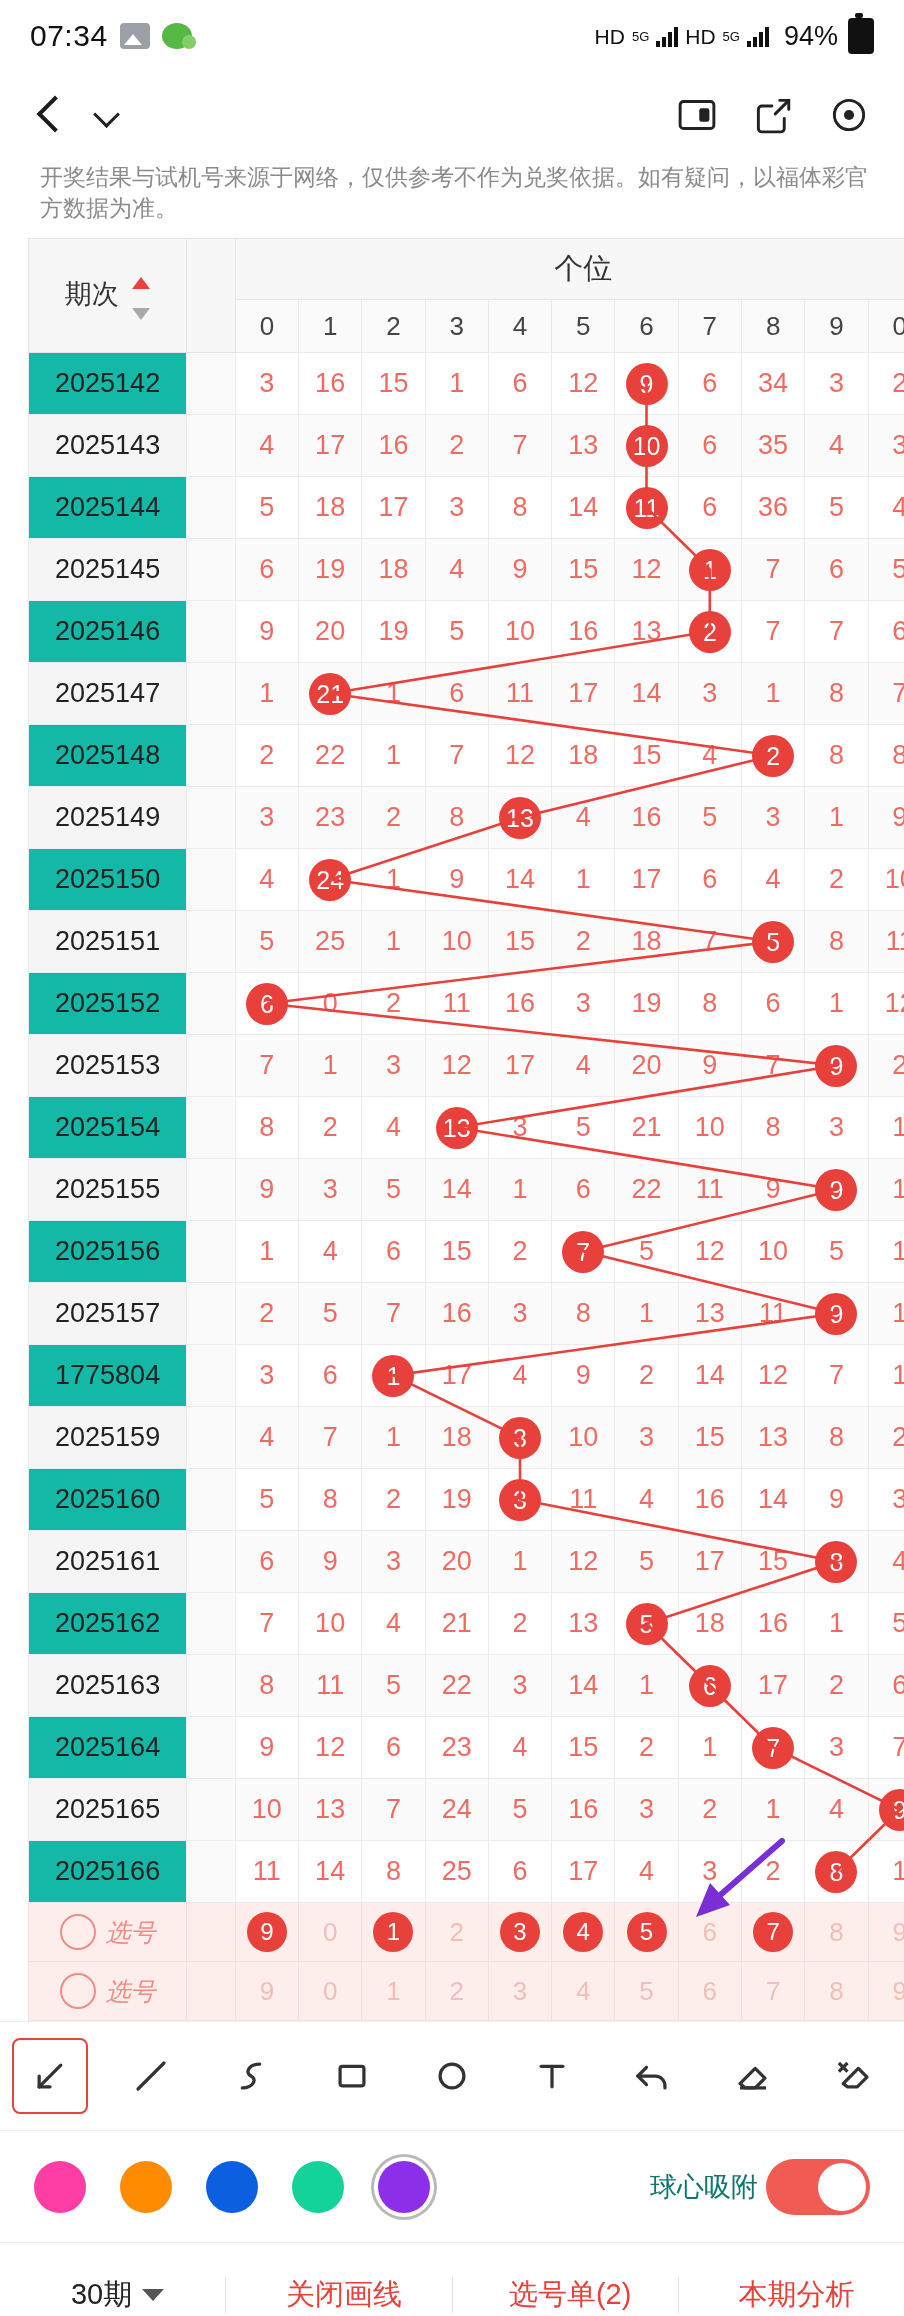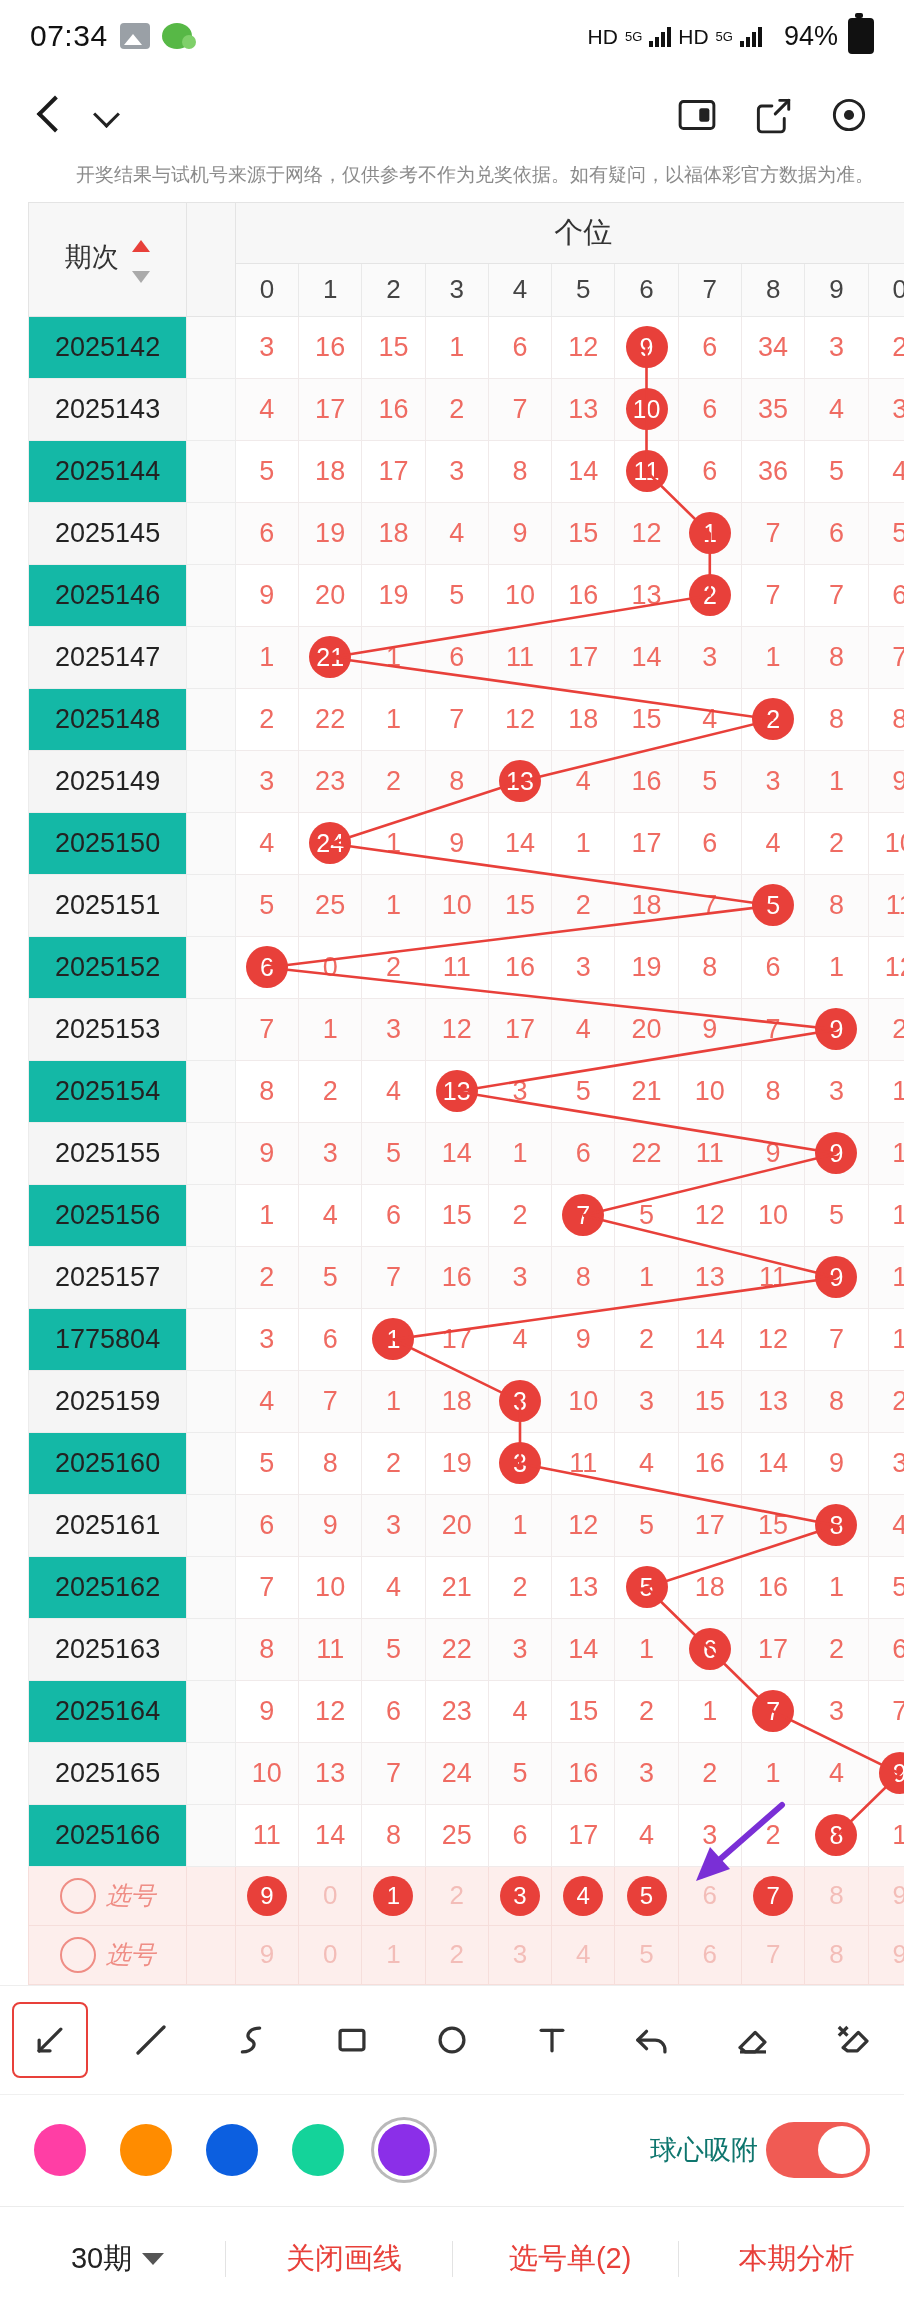--- a/index.html
+++ b/index.html
@@ -25,38 +25,38 @@
     border-left:9px solid transparent;border-right:9px solid transparent;border-bottom:11px solid #fff;}
   .ic-wechat{background:#57b846;border-radius:50%;position:relative;}
   .ic-wechat:before{content:"";position:absolute;width:14px;height:14px;background:#7fd06a;border-radius:50%;right:-4px;bottom:0;}
   .sb-right{display:flex;align-items:center;gap:7px;font-size:19px;color:#111;}
   .sb-right .tag{font-size:21px;line-height:1;}
   .sb-right .sup{font-size:13px;vertical-align:super;}
   .bars{display:inline-flex;align-items:flex-end;gap:2px;height:22px;}
   .bars i{display:block;width:4px;background:#111;}
   .bars i:nth-child(1){height:6px}.bars i:nth-child(2){height:10px}
   .bars i:nth-child(3){height:15px}.bars i:nth-child(4){height:20px}
-  .batt{font-size:27px;color:#111;margin-left:15px;}
+  .batt{font-size:27px;color:#111;margin-left:8px;}
   .batt-ic{width:20px;height:30px;border:3px solid #111;border-radius:4px;position:relative;margin-left:3px;background:
     linear-gradient(#111,#111) no-repeat;background-size:100% 100%;}
   .batt-ic:before{content:"";position:absolute;top:-8px;left:4px;width:8px;height:5px;background:#111;border-radius:2px;}
 
   
   .titlebar{height:86px;display:flex;align-items:center;padding:0 28px;box-sizing:border-box;}
   .back{width:46px;height:46px;position:relative;cursor:pointer;}
   .back:before{content:"";position:absolute;left:14px;top:9px;width:22px;height:22px;border-left:4px solid #1b1b1b;border-bottom:4px solid #1b1b1b;transform:rotate(45deg);}
   .title{font-size:35px;font-weight:bold;color:#111;margin-left:14px;}
   .chev{width:30px;height:30px;margin-left:18px;position:relative;}
   .chev:before{content:"";position:absolute;left:5px;top:5px;width:16px;height:16px;border-right:3px solid #222;border-bottom:3px solid #222;transform:rotate(45deg);}
   .tb-spacer{flex:1;}
   .tb-ic{width:54px;height:54px;margin-left:22px;position:relative;}
   svg.ic{width:100%;height:100%;display:block;}
 
   
-  .notice{font-size:19px;color:#8b8b8b;padding:4px 24px 14px 40px;line-height:1.35;margin-left:36px;}
+  .notice{font-size:23px;color:#8b8b8b;padding:4px 24px 14px 40px;line-height:1.35;}
 
   
   .tablewrap{position:relative;width:904px;margin-left:28px;}
   table.grid{border-collapse:collapse;width:904px;table-layout:fixed;font-size:27px;}
   table.grid th,table.grid td{text-align:center;vertical-align:middle;}
   .hdr-row1 th{background:#f7f7f7;border:1px solid #e4e4e4;color:#333;font-weight:normal;}
   .hdr-title{height:58px;font-size:29px;color:#333;}
   .hdr-qi{height:110px;font-size:27px;color:#333;position:relative;}
   .hdr-qi .qtxt{display:inline-block;}
   .sortarrow{display:inline-block;width:0;height:0;margin-left:6px;}

